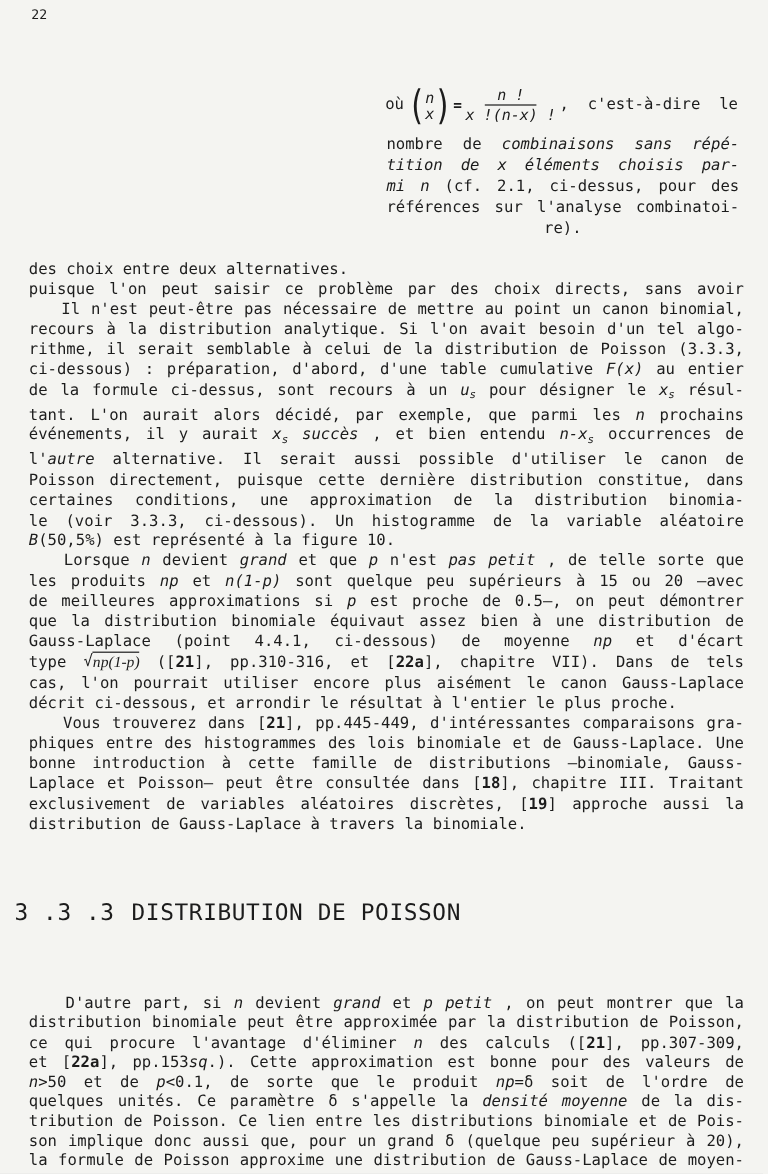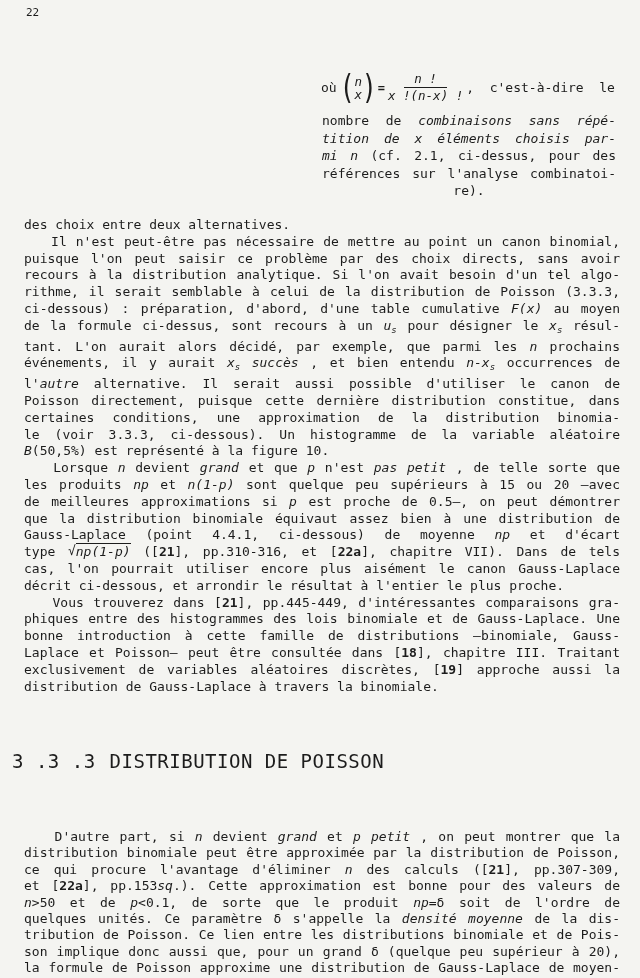--- a/index.html
+++ b/index.html
@@ -31,21 +31,21 @@
   .tl { font-size:13px; line-height:16.8px; }
   .body2 .tl { line-height:16.4px; }
   .just { text-align:justify; text-align-last:justify; }
 
   .heading { position:absolute; left:12px; top:750px; font-size:19px; letter-spacing:0.5px; white-space:nowrap; }
   .heading .hnum { padding-right:14px; }
 
   .it { font-style:italic; }
   .bd { font-weight:bold; }
   .sb { font-size:9px; vertical-align:-3px; }
-  .rad { font-style:italic; border-top:1.3px solid #1c1c1c; }
+  .rad { font-style:italic; border-top:1.3px solid #1c1c1c;font-family:Liberation Serif, serif; }
   .sq { display:inline-block; transform:translateY(-1px); }
 </style>
 </head>
 <body>
 
 <div class="page">
 
   <div class="pagenum">22</div>
 
   <div class="formula">
@@ -67,25 +67,25 @@
   <div class="aside">
       <div class="tl just"><span>nombre de </span><span class="it">combinaisons sans répé-</span></div>
       <div class="tl just"><span class="it">tition de x éléments choisis par-</span></div>
       <div class="tl just"><span class="it">mi n</span><span> (cf. 2.1, ci-dessus, pour des</span></div>
       <div class="tl just"><span>références sur l'analyse combinatoi-</span></div>
       <div class="tl"><span>re).</span></div>
     </div>
 
   <div class="body1">
       <div class="tl"><span>des choix entre deux alternatives.</span></div>
+      <div class="tl just"><span>puisque l'on peut saisir ce problème par des choix directs, sans avoir</span></div>
       <div class="tl just"><span>&nbsp;&nbsp;&nbsp;Il n'est peut-être pas nécessaire de mettre au point un canon binomial,</span></div>
-      <div class="tl just"><span>puisque l'on peut saisir ce problème par des choix directs, sans avoir</span></div>
       <div class="tl just"><span>recours à la distribution analytique. Si l'on avait besoin d'un tel algo-</span></div>
       <div class="tl just"><span>rithme, il serait semblable à celui de la distribution de Poisson (3.3.3,</span></div>
-      <div class="tl just"><span>ci-dessous) : préparation, d'abord, d'une table cumulative </span><span class="it">F(x)</span><span> au moyen</span></div>
+      <div class="tl just"><span>ci-dessous) : préparation, d'abord, d'une table cumulative </span><span class="it">F(x)</span><span> au entier</span></div>
       <div class="tl just"><span>de la formule ci-dessus, sont recours à un </span><span class="it">u</span><span class="it sb">s</span><span> pour désigner le </span><span class="it">x</span><span class="it sb">s</span><span> résul-</span></div>
       <div class="tl just"><span>tant. L'on aurait alors décidé, par exemple, que parmi les </span><span class="it">n</span><span> prochains</span></div>
       <div class="tl just"><span>événements, il y aurait </span><span class="it">x</span><span class="it sb">s</span><span> </span><span class="it">succès</span><span> , et bien entendu </span><span class="it">n-x</span><span class="it sb">s</span><span> occurrences de</span></div>
       <div class="tl just"><span>l'</span><span class="it">autre</span><span> alternative. Il serait aussi possible d'utiliser le canon de</span></div>
       <div class="tl just"><span>Poisson directement, puisque cette dernière distribution constitue, dans</span></div>
       <div class="tl just"><span>certaines conditions, une approximation de la distribution binomia-</span></div>
       <div class="tl just"><span>le (voir 3.3.3, ci-dessous). Un histogramme de la variable aléatoire</span></div>
       <div class="tl"><span class="it">B</span><span>(50,5%) est représenté à la figure 10.</span></div>
       <div class="tl just"><span>&nbsp;&nbsp;&nbsp;Lorsque </span><span class="it">n</span><span> devient </span><span class="it">grand</span><span> et que </span><span class="it">p</span><span> n'est </span><span class="it">pas petit</span><span> , de telle sorte que</span></div>
       <div class="tl just"><span>les produits </span><span class="it">np</span><span> et </span><span class="it">n(1-p)</span><span> sont quelque peu supérieurs à 15 ou 20 —avec</span></div>

